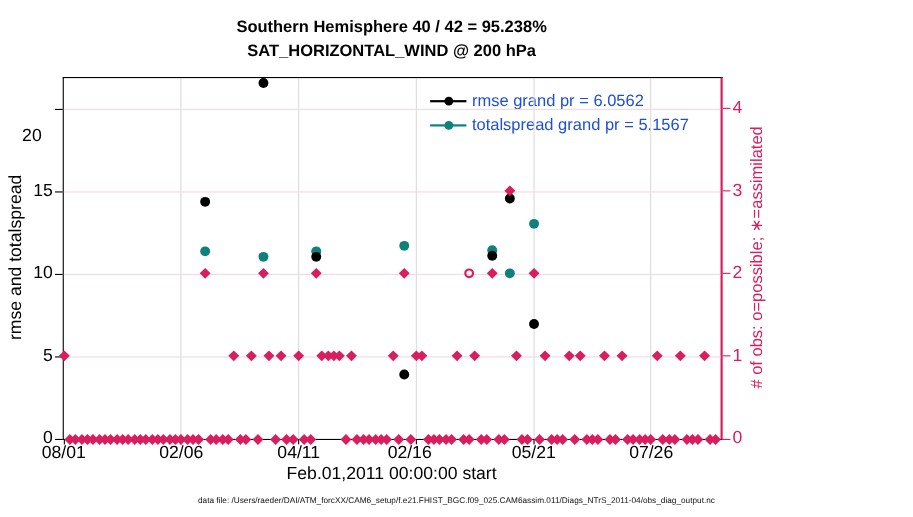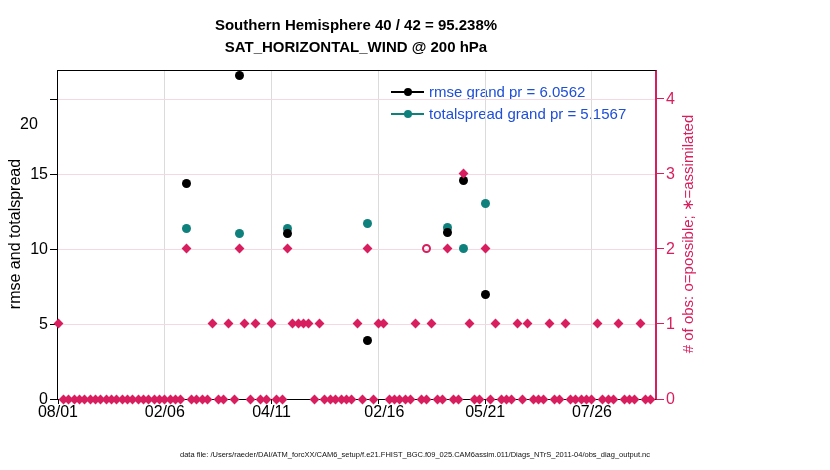--- a/index.html
+++ b/index.html
@@ -48,20 +48,21 @@
 
   <div class="title-block">
     <div class="title-line">Southern Hemisphere 40 / 42 = 95.238%</div>
     <div class="title-line">SAT_HORIZONTAL_WIND @ 200 hPa</div>
   </div>
 
   <div id="plot"></div>
 
   <div class="ylabel-left">rmse and totalspread</div>
   <div class="ylabel-right"># of obs: o=possible; ∗=assimilated</div>
+  <div class="xlabel">Feb.01,2011 00:00:00 start</div>
 
   <div id="legend">
     <div class="legend-row">
       <span class="legend-swatch" id="sw-rmse" style="background: rgb(0, 0, 0);">
           <span class="legend-dot" id="swd-rmse" style="background: rgb(0, 0, 0);"></span>
         </span>
       <span class="legend-label">rmse grand pr = 6.0562</span>
     </div>
     <div class="legend-row">
       <span class="legend-swatch" id="sw-ts" style="background: rgb(14, 129, 125);">
@@ -81,21 +82,21 @@
     <div class="grid-h" style="left: 58px; top: 248.523px; width: 597px;"></div>
     <div class="grid-h" style="left: 58px; top: 173.534px; width: 597px;"></div>
     <div class="grid-h" style="left: 58px; top: 98.5457px; width: 597px;"></div>
     <div class="tick" style="left: 57.5px; top: 400px; width: 1px; height: 4px;"></div>
     <div class="tick-label" style="left: 32px; top: 403px; width: 52px; text-align: center;">08/01</div>
     <div class="tick" style="left: 164.298px; top: 400px; width: 1px; height: 4px;"></div>
     <div class="tick-label" style="left: 138.798px; top: 403px; width: 52px; text-align: center;">02/06</div>
     <div class="tick" style="left: 271.096px; top: 400px; width: 1px; height: 4px;"></div>
     <div class="tick-label" style="left: 245.596px; top: 403px; width: 52px; text-align: center;">04/11</div>
     <div class="tick" style="left: 377.894px; top: 400px; width: 1px; height: 4px;"></div>
-    <div class="tick-label" style="left: 352.394px; top: 403px; width: 52px; text-align: right;">02/16</div>
+    <div class="tick-label" style="left: 352.394px; top: 403px; width: 52px; text-align: left;">02/16</div>
     <div class="tick" style="left: 484.691px; top: 400px; width: 1px; height: 4px;"></div>
     <div class="tick-label" style="left: 459.191px; top: 403px; width: 52px; text-align: center;">05/21</div>
     <div class="tick" style="left: 591.489px; top: 400px; width: 1px; height: 4px;"></div>
     <div class="tick-label" style="left: 565.989px; top: 403px; width: 52px; text-align: center;">07/26</div>
     <div class="tick" style="left: 50px; top: 398.5px; width: 7px; height: 1px;"></div>
     <div class="tick-label" style="left: 10px; top: 390px; width: 38px; text-align: right;">0</div>
     <div class="tick" style="left: 50px; top: 323.511px; width: 7px; height: 1px;"></div>
     <div class="tick-label" style="left: 10px; top: 315.011px; width: 38px; text-align: right;">5</div>
     <div class="tick" style="left: 50px; top: 248.523px; width: 7px; height: 1px;"></div>
     <div class="tick-label" style="left: 10px; top: 240.023px; width: 38px; text-align: right;">10</div>

